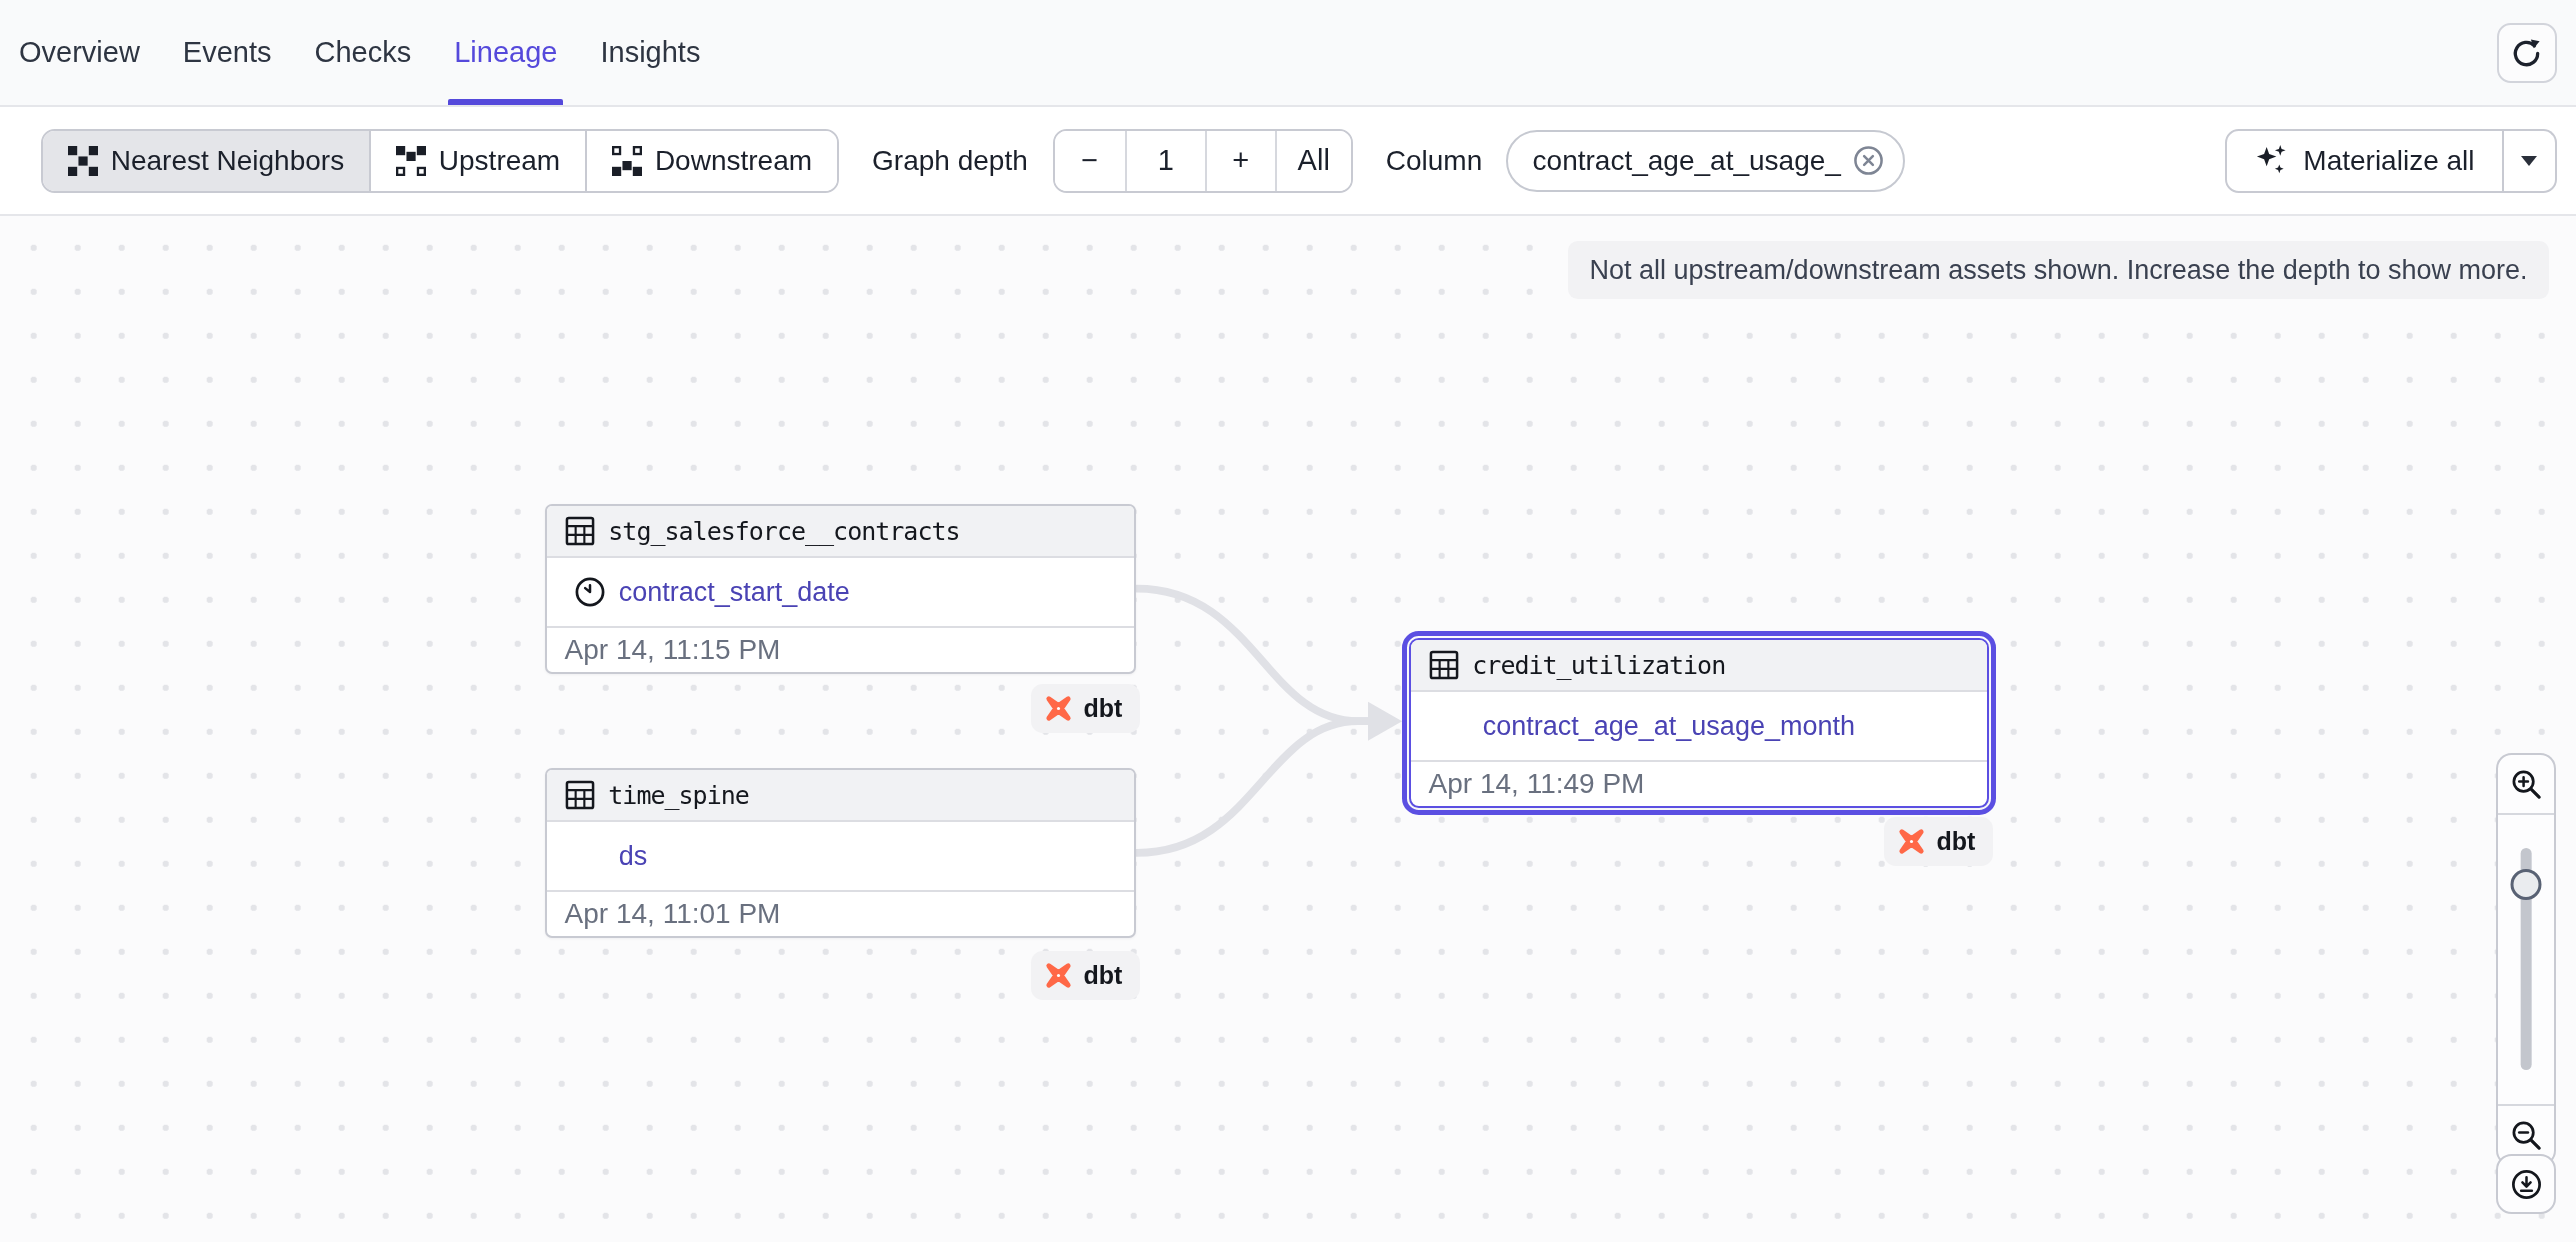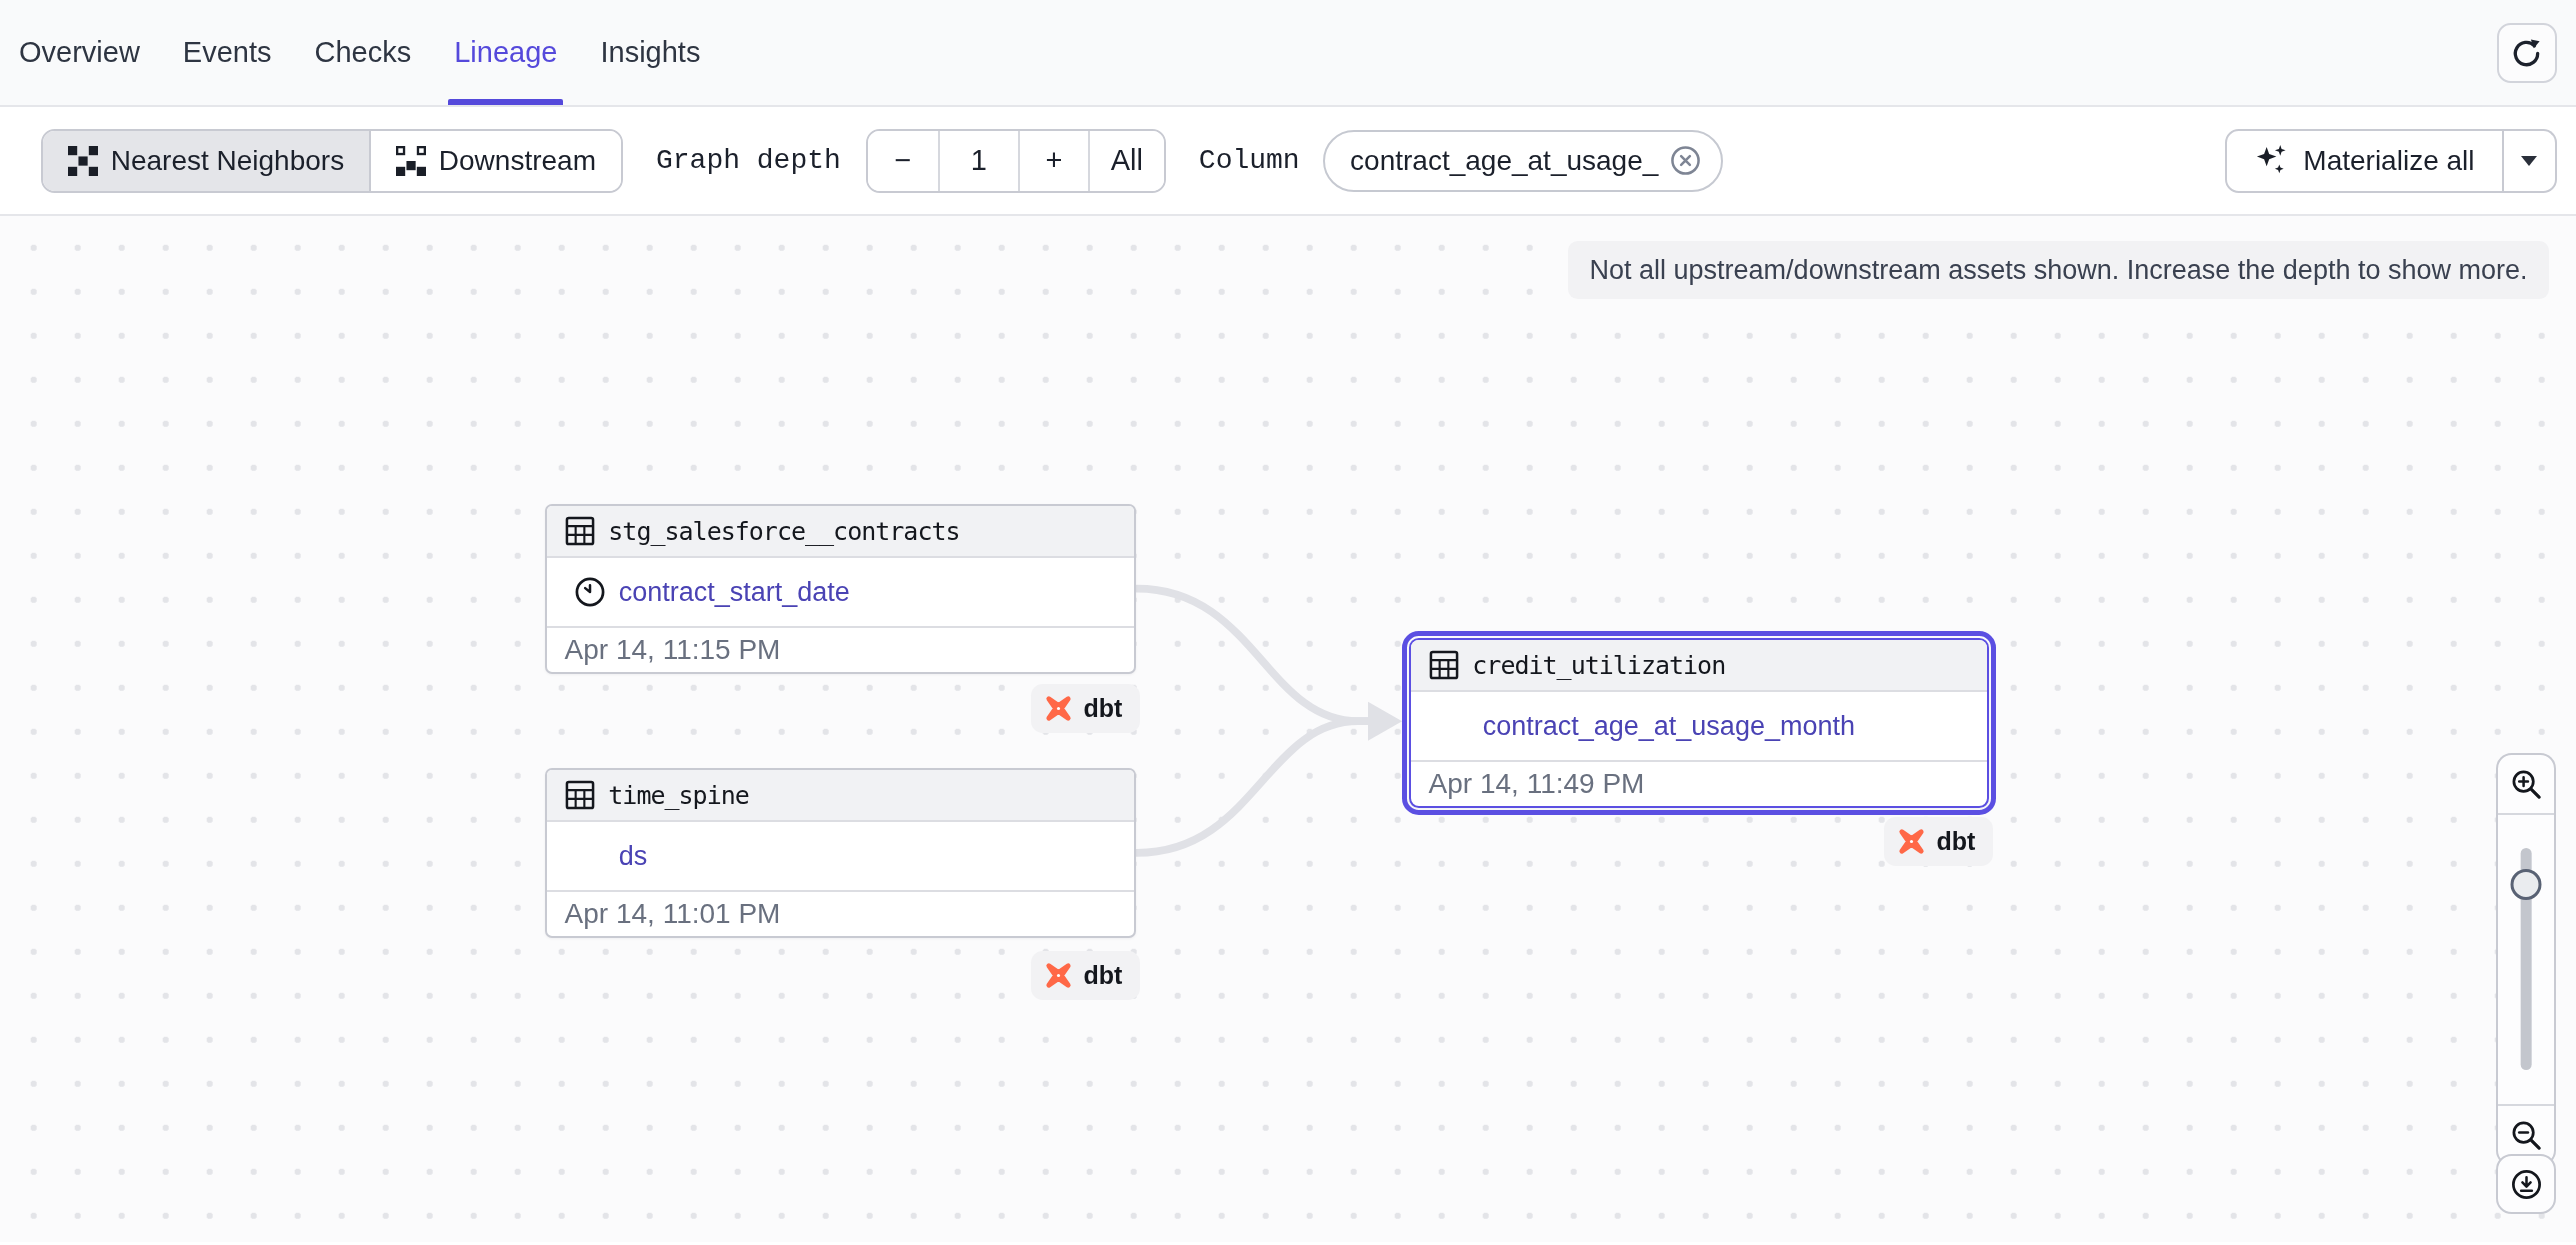--- a/index.html
+++ b/index.html
@@ -22,21 +22,21 @@
 
   
   .toolbar { height:109px; background:#FFFFFF; border-bottom:2px solid #E5E6EA;
              display:flex; align-items:center; padding:0 19.5px 0 41px; }
   .seg-group { display:flex; height:64px; border:2px solid #C8CAD2; border-radius:13.7px; overflow:hidden; background:#fff; }
   .seg { display:flex; align-items:center; gap:12.7px; padding:0 25px; font-size:28px; color:#1B202B;
          background:#FFFFFF; border:none; border-right:2px solid #C8CAD2; cursor:pointer;
          font-family:"Liberation Sans", sans-serif; }
   .seg:last-child { border-right:none; }
   .seg.selected { background:#E4E5E9; }
-  .tb-label { font-size:28px; color:#1B202B; margin-left:33px;font-family:Liberation Mono, monospace; }
+  .tb-label { font-size:28px; color:#1B202B; margin-left:33px; }
   .stepper { display:flex; height:64px; border:2px solid #C8CAD2; border-radius:13.7px; overflow:hidden;
              margin-left:25px; background:#fff; }
   .step-cell { display:flex; align-items:center; justify-content:center; font-size:29px; color:#1B202B;
                background:#fff; border:none; border-right:2px solid #D6D8DE; cursor:pointer;
                font-family:"Liberation Sans", sans-serif; }
   .step-cell:last-child { border-right:none; }
   .w-minus { width:72px; } .w-val { width:80px; cursor:default; } .w-plus { width:70px; } .w-all { width:74px; }
   .chip { display:flex; align-items:center; gap:11.7px; height:62px; padding:0 19.5px 0 25px;
           border:2px solid #C6C9D1; border-radius:31px; margin-left:23.4px; font-size:28px; color:#1B202B; cursor:pointer; }
   .spacer { flex:1; }
@@ -116,20 +116,30 @@
           <rect x="0" y="0" width="9.5" height="9.5" fill="#1A1E27"></rect>
             <rect x="21.5" y="0" width="9.5" height="9.5" fill="#1A1E27"></rect>
           <rect x="10.8" y="10.8" width="9.5" height="9.5" fill="#1A1E27"></rect>
           <rect x="0" y="21.5" width="9.5" height="9.5" fill="#1A1E27"></rect>
             <rect x="21.5" y="21.5" width="9.5" height="9.5" fill="#1A1E27"></rect>
         </svg>
         <span>Nearest Neighbors</span>
       </button>
       <button class="seg">
         <svg width="30" height="30" viewBox="0 0 31 31">
+          <rect x="0" y="0" width="9.5" height="9.5" fill="#1A1E27"></rect>
+            <rect x="21.5" y="0" width="9.5" height="9.5" fill="#1A1E27"></rect>
+          <rect x="10.8" y="6" width="9.5" height="9.5" fill="#1A1E27"></rect>
+          <rect x="1.2" y="22.7" width="7.1" height="7.1" fill="none" stroke="#1A1E27" stroke-width="2.4"></rect>
+          <rect x="22.7" y="22.7" width="7.1" height="7.1" fill="none" stroke="#1A1E27" stroke-width="2.4"></rect>
+        </svg>
+        <span>Upstream</span>
+      </button>
+      <button class="seg">
+        <svg width="30" height="30" viewBox="0 0 31 31">
           <rect x="1.2" y="1.2" width="7.1" height="7.1" fill="none" stroke="#1A1E27" stroke-width="2.4"></rect>
           <rect x="22.7" y="1.2" width="7.1" height="7.1" fill="none" stroke="#1A1E27" stroke-width="2.4"></rect>
           <rect x="10.8" y="15.5" width="9.5" height="9.5" fill="#1A1E27"></rect>
           <rect x="0" y="21.5" width="9.5" height="9.5" fill="#1A1E27"></rect>
             <rect x="21.5" y="21.5" width="9.5" height="9.5" fill="#1A1E27"></rect>
         </svg>
         <span>Downstream</span>
       </button>
     </div>
 

